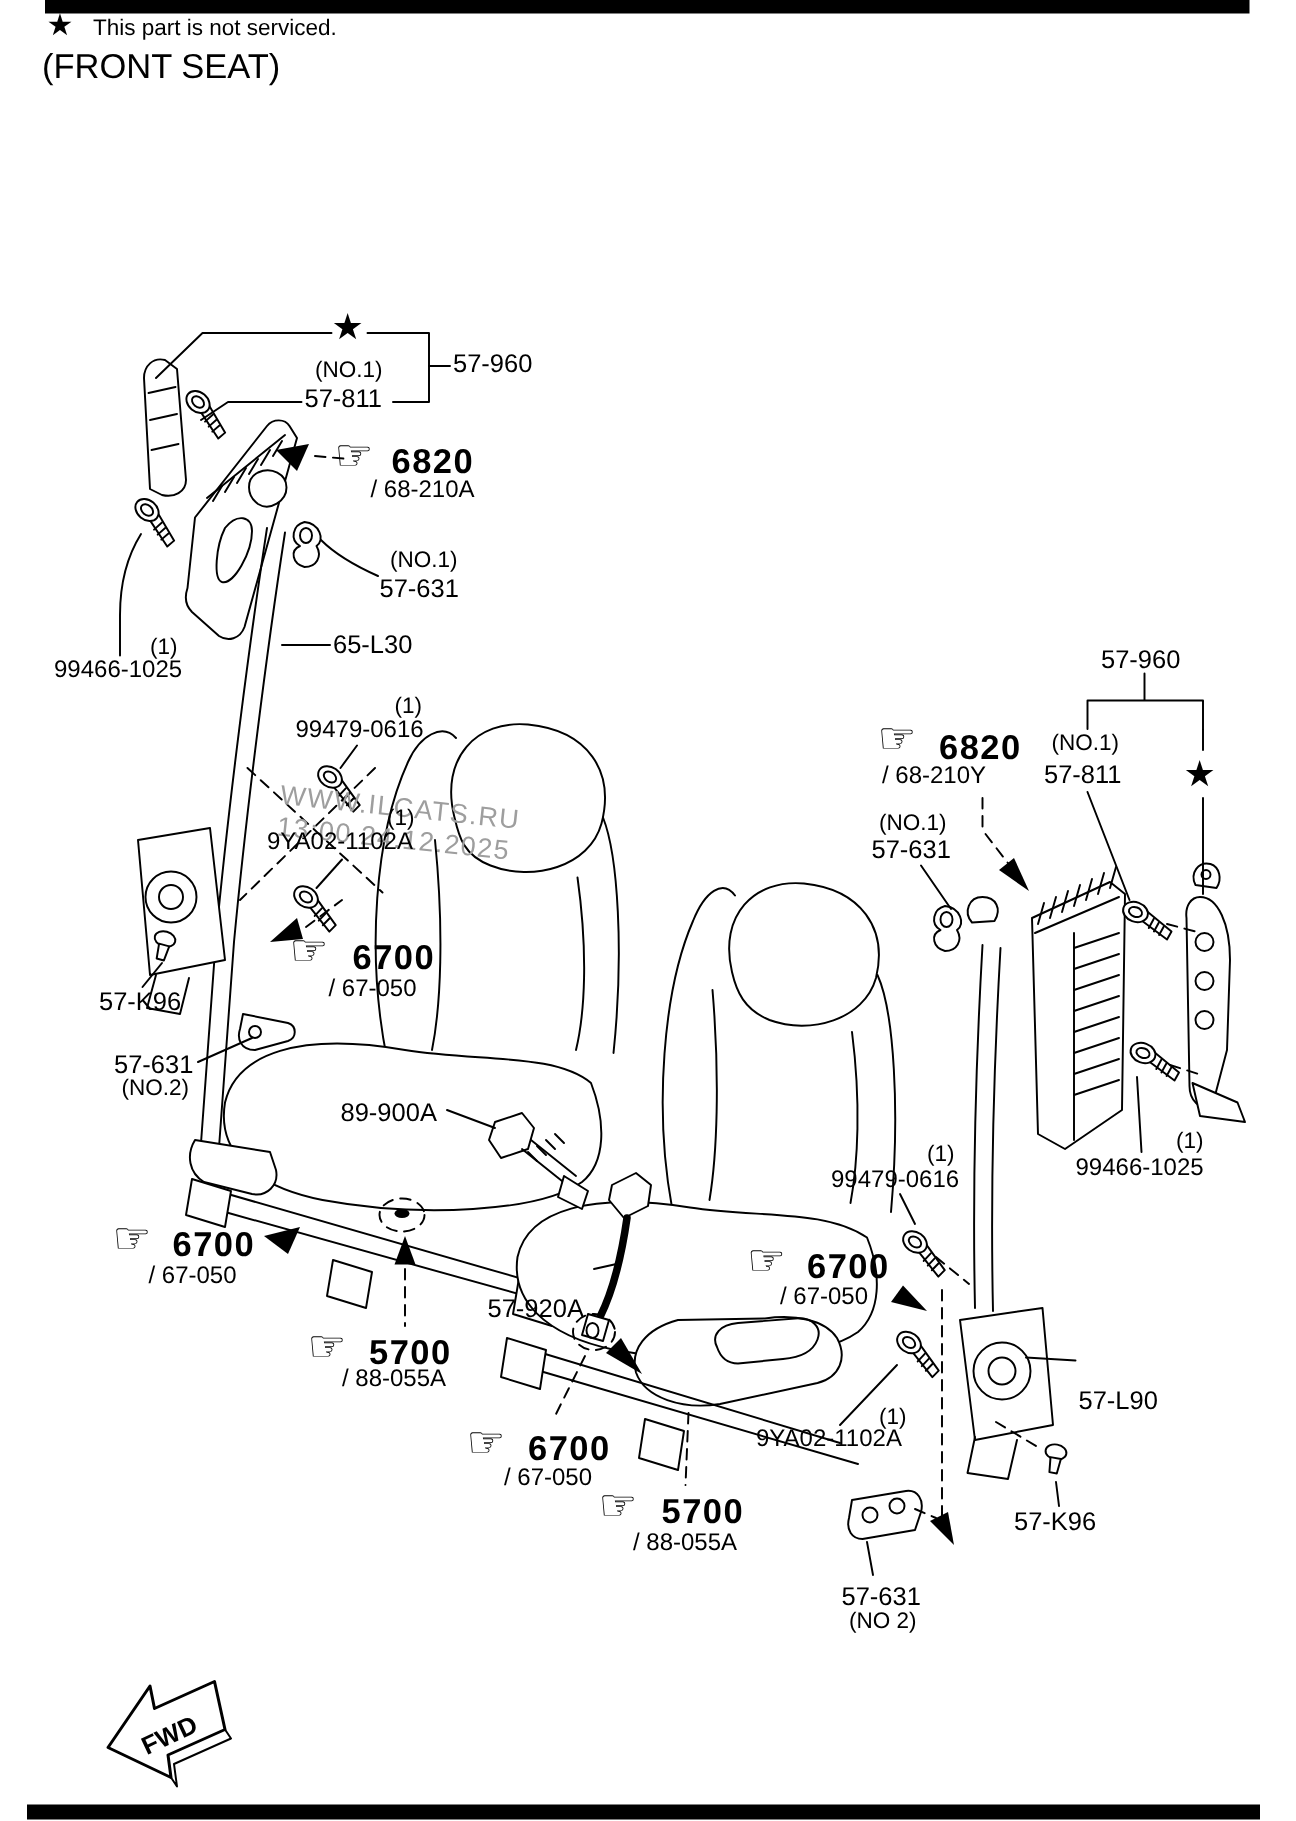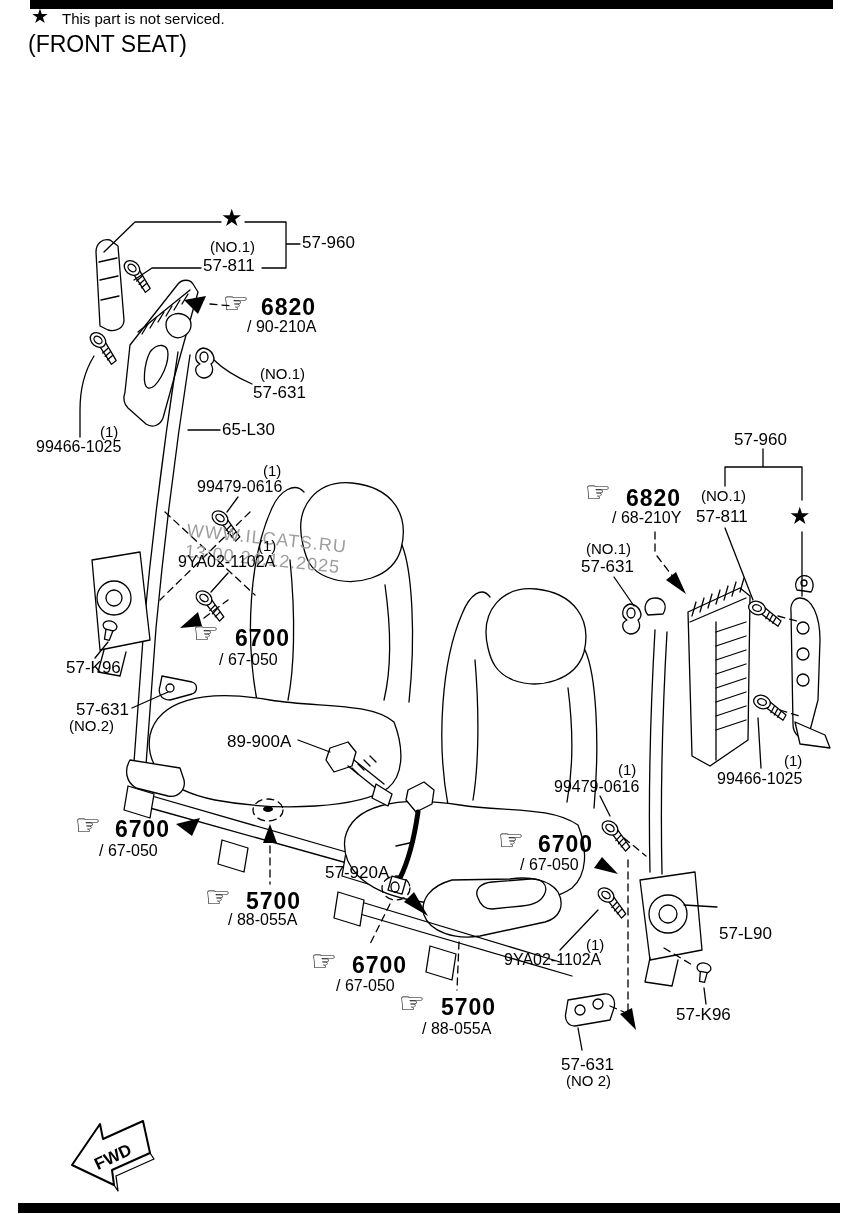--- a/index.html
+++ b/index.html
@@ -246,57 +246,57 @@
       <text transform="rotate(-25 112 1158)" x="94" y="1163" font-size="17" font-weight="bold" font-family="Liberation Sans, sans-serif" fill="#000" stroke="none">FWD</text>
     </g>
   </svg>
 
   <div class="lbl star" style="left:221px;top:206px">★</div>
   <div class="lbl s14" style="left:210px;top:239px">(NO.1)</div>
   <div class="lbl s17" style="left:203px;top:257px">57-811</div>
   <div class="lbl s17" style="left:302px;top:234px">57-960</div>
   <div class="lbl hand" style="left:223px;top:289px">☞</div>
   <div class="lbl big" style="left:261px;top:295px">6820</div>
-  <div class="lbl s16" style="left:247px;top:319px">/ 90-210A</div>
+  <div class="lbl s16" style="left:247px;top:319px">/ 68-210A</div>
   <div class="lbl s14" style="left:260px;top:366px">(NO.1)</div>
   <div class="lbl s17" style="left:253px;top:384px">57-631</div>
   <div class="lbl s17" style="left:222px;top:421px">65-L30</div>
   <div class="lbl s14" style="left:100px;top:424px">(1)</div>
   <div class="lbl s16" style="left:36px;top:439px">99466-1025</div>
   <div class="lbl s14" style="left:263px;top:463px">(1)</div>
   <div class="lbl s16" style="left:197px;top:479px">99479-0616</div>
   <div class="lbl s14" style="left:258px;top:538px">(1)</div>
   <div class="lbl s16" style="left:178px;top:554px">9YA02-1102A</div>
   <div class="lbl hand" style="left:193px;top:619px">☞</div>
   <div class="lbl big" style="left:235px;top:626px">6700</div>
   <div class="lbl s16" style="left:219px;top:652px">/ 67-050</div>
   <div class="lbl s17" style="left:66px;top:659px">57-K96</div>
   <div class="lbl s17" style="left:76px;top:701px">57-631</div>
-  <div class="lbl s14" style="left:69px;top:718px">(NO.2)</div>
+  <div class="lbl s14" style="left:81px;top:718px">(NO.2)</div>
   <div class="lbl s17" style="left:227px;top:733px">89-900A</div>
 
   <div class="lbl hand" style="left:75px;top:811px">☞</div>
   <div class="lbl big" style="left:115px;top:817px">6700</div>
   <div class="lbl s16" style="left:99px;top:843px">/ 67-050</div>
   <div class="lbl hand" style="left:205px;top:883px">☞</div>
   <div class="lbl big" style="left:246px;top:889px">5700</div>
   <div class="lbl s16" style="left:228px;top:912px">/ 88-055A</div>
   <div class="lbl s17" style="left:325px;top:864px">57-920A</div>
 
   <div class="lbl hand" style="left:311px;top:947px">☞</div>
   <div class="lbl big" style="left:352px;top:953px">6700</div>
   <div class="lbl s16" style="left:336px;top:978px">/ 67-050</div>
   <div class="lbl hand" style="left:399px;top:989px">☞</div>
   <div class="lbl big" style="left:441px;top:995px">5700</div>
   <div class="lbl s16" style="left:422px;top:1021px">/ 88-055A</div>
 
   <div class="lbl s17" style="left:734px;top:431px">57-960</div>
   <div class="lbl hand" style="left:585px;top:478px">☞</div>
   <div class="lbl big" style="left:626px;top:486px">6820</div>
-  <div class="lbl s16" style="left:612px;top:510px">/ 68-210Y</div>
+  <div class="lbl s16" style="left:588px;top:510px">/ 68-210Y</div>
   <div class="lbl s14" style="left:701px;top:488px">(NO.1)</div>
   <div class="lbl s17" style="left:696px;top:508px">57-811</div>
   <div class="lbl star" style="left:789px;top:504px">★</div>
   <div class="lbl s14" style="left:586px;top:541px">(NO.1)</div>
   <div class="lbl s17" style="left:581px;top:558px">57-631</div>
   <div class="lbl s14" style="left:618px;top:762px">(1)</div>
   <div class="lbl s16" style="left:554px;top:779px">99479-0616</div>
   <div class="lbl s14" style="left:784px;top:753px">(1)</div>
   <div class="lbl s16" style="left:717px;top:771px">99466-1025</div>
   <div class="lbl hand" style="left:498px;top:826px">☞</div>

